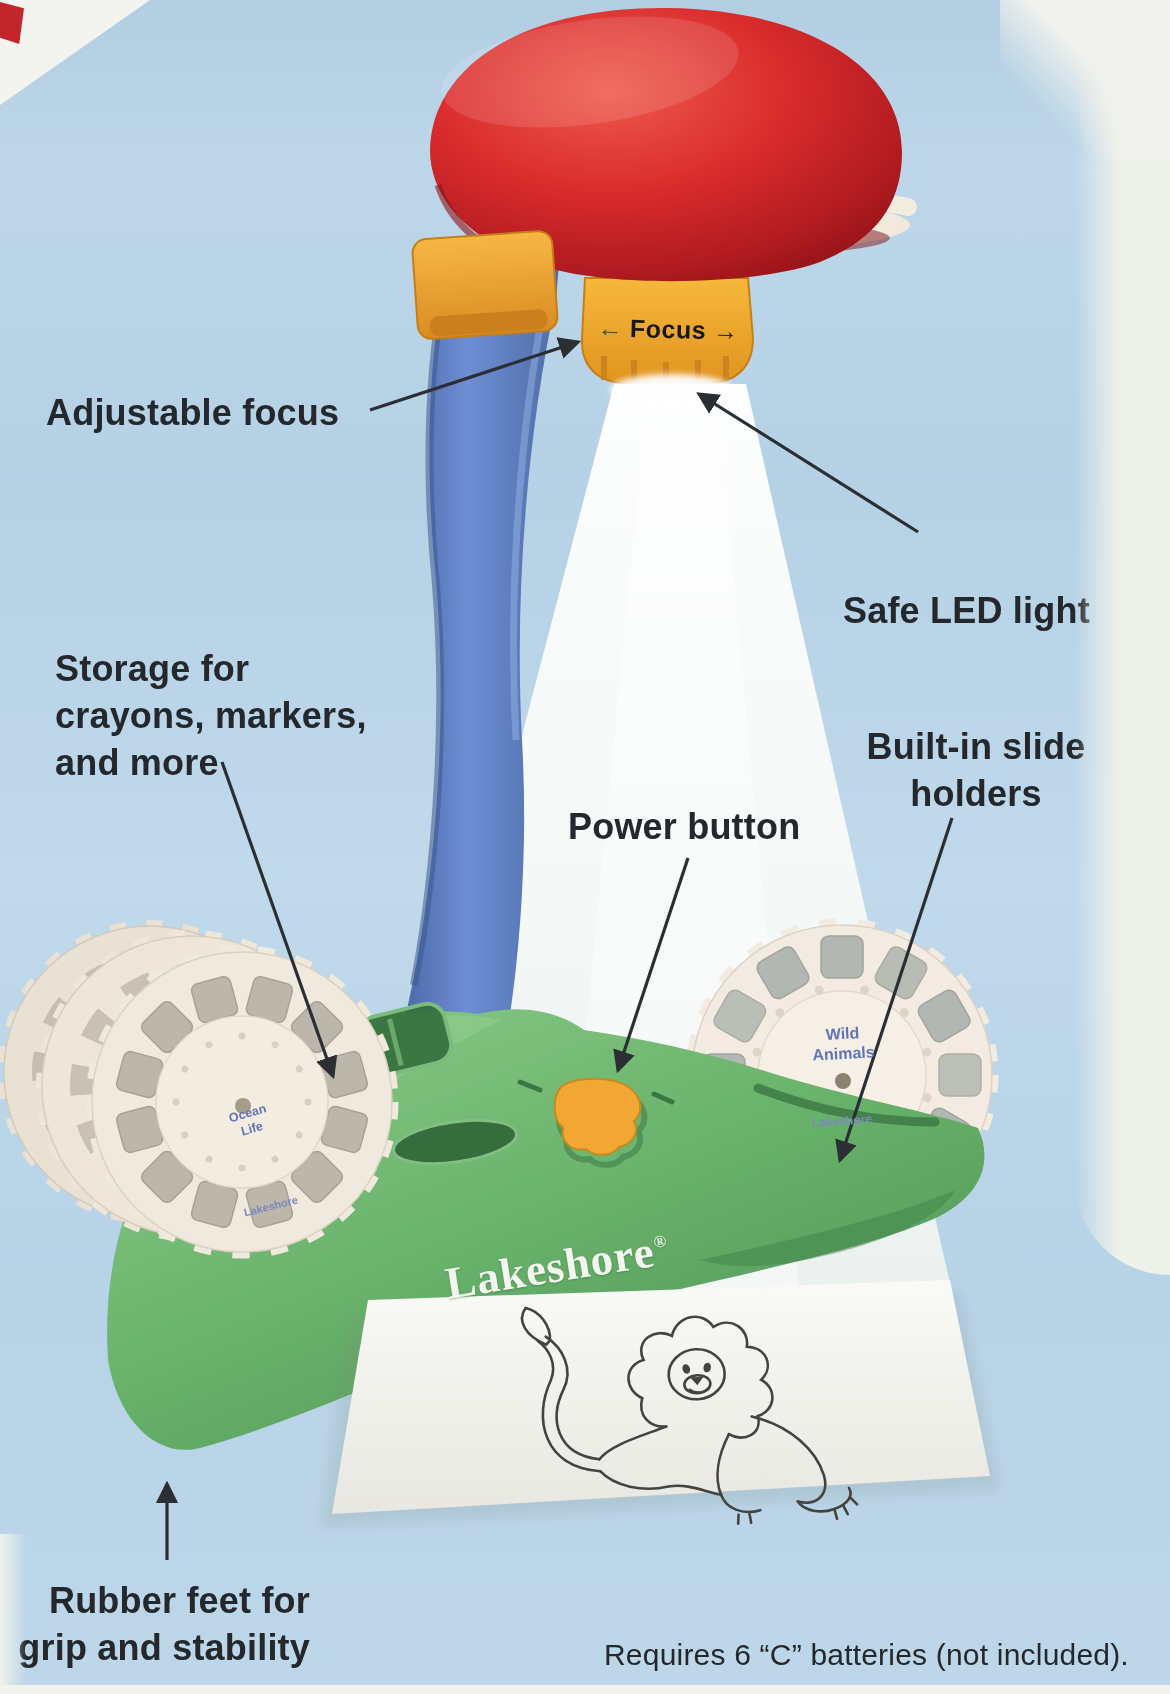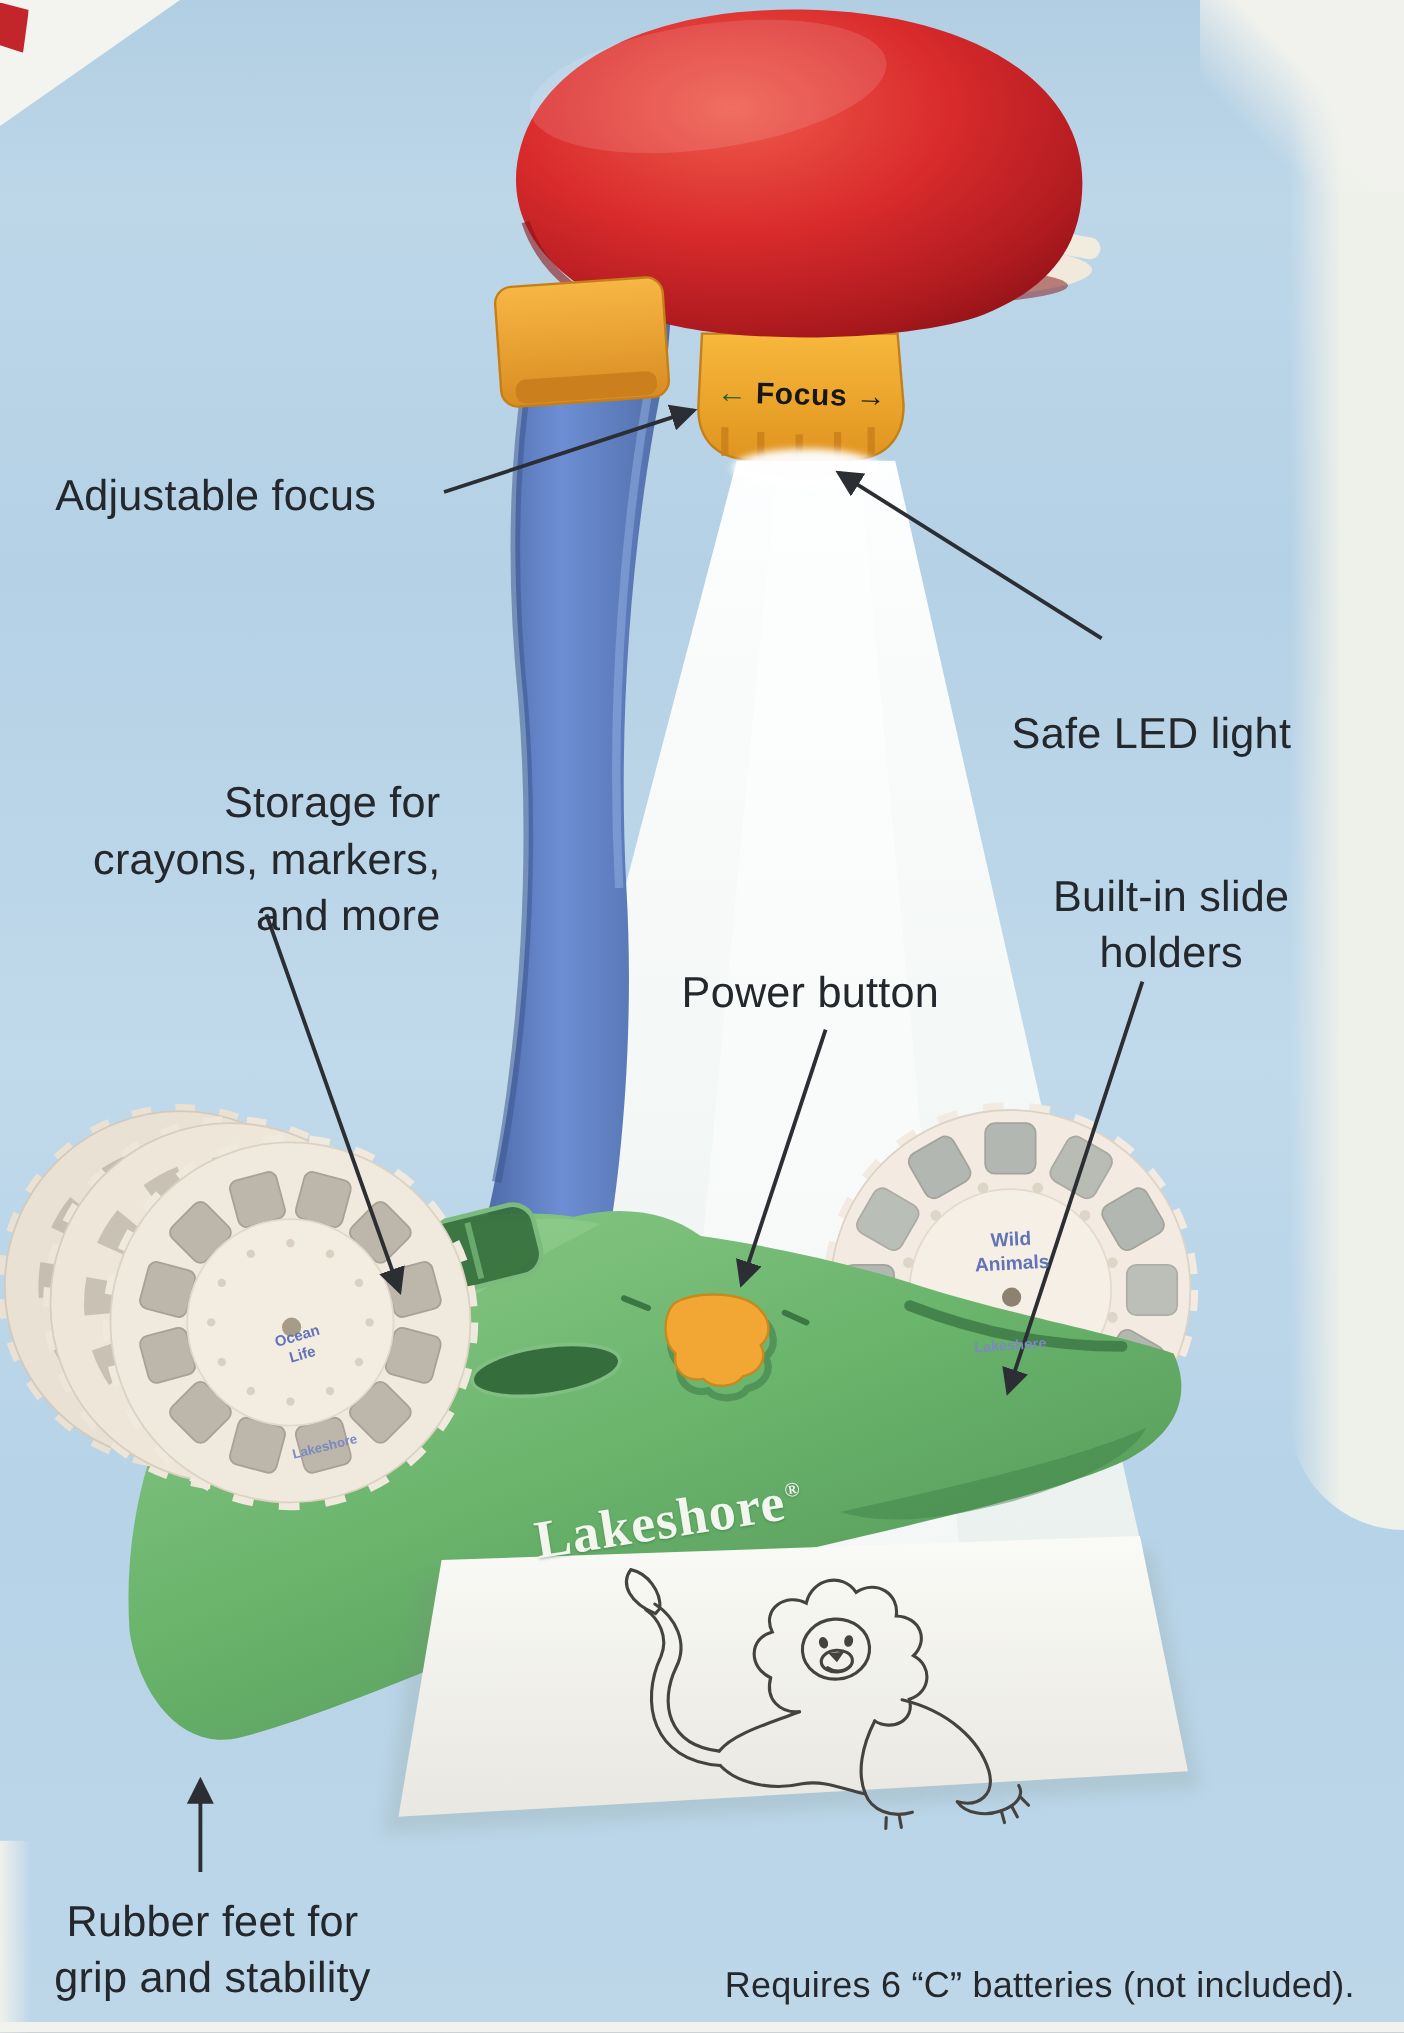--- a/index.html
+++ b/index.html
@@ -1,27 +1,27 @@
 <!DOCTYPE html>
 <html><head>
 <meta charset="utf-8">
 <style>
   html,body{margin:0;padding:0;background:#888;}
   .stage{position:relative;width:1170px;height:1694px;overflow:hidden;
          background:linear-gradient(180deg,#b2cee2 0%,#bdd7e9 10%,#b5d1e5 28%,#c0d9eb 52%,#b7d3e7 74%,#bdd7e9 100%);
          font-family:"Liberation Sans",sans-serif;}
   svg.art{position:absolute;left:0;top:0;width:1170px;height:1694px;}
-  .callout{position:absolute;font-weight:400;font-size:36px;line-height:1.3;color:#24272c;
+  .callout{position:absolute;font-weight:700;font-size:36px;line-height:1.3;color:#24272c;
            white-space:pre-line;letter-spacing:.2px;}
   #co-adjustable{left:46px;top:390px;}
   #co-safeled{left:843px;top:588px;}
-  #co-storage{left:55px;top:646px;width:312px;text-align:right;}
+  #co-storage{left:55px;top:646px;width:312px;text-align:left;}
   #co-power{left:568px;top:804px;}
   #co-holders{left:860px;top:724px;width:232px;text-align:center;}
-  #co-rubber{left:26px;top:1578px;width:302px;text-align:center;}
+  #co-rubber{left:8px;top:1578px;width:302px;text-align:right;}
   #footnote{position:absolute;left:604px;top:1638px;font-size:30px;font-weight:500;color:#24272c;letter-spacing:.2px;}
   .focuslabel{position:absolute;left:588px;top:315px;width:160px;text-align:center;
               font-weight:700;font-size:25px;color:#171717;transform:rotate(1.5deg);letter-spacing:.5px;white-space:nowrap;}
   .focuslabel .fa-left{color:#2e5d33;margin-right:7px;}
   .focuslabel .fa-right{color:#1c211c;margin-left:7px;}
   .baselogo{position:absolute;left:446px;top:1258px;transform:rotate(-9deg);transform-origin:left center;
             font-family:"Liberation Serif",serif;font-weight:700;font-size:45px;color:#f3f5ef;
             letter-spacing:1px;text-shadow:0 1px 2px rgba(35,80,45,.35);white-space:nowrap;}
   .baselogo sup{font-size:17px;vertical-align:18px;margin-left:1px;}
   .reeltext{position:absolute;font-weight:700;color:#6273b6;text-align:center;white-space:pre-line;line-height:1.25;}

